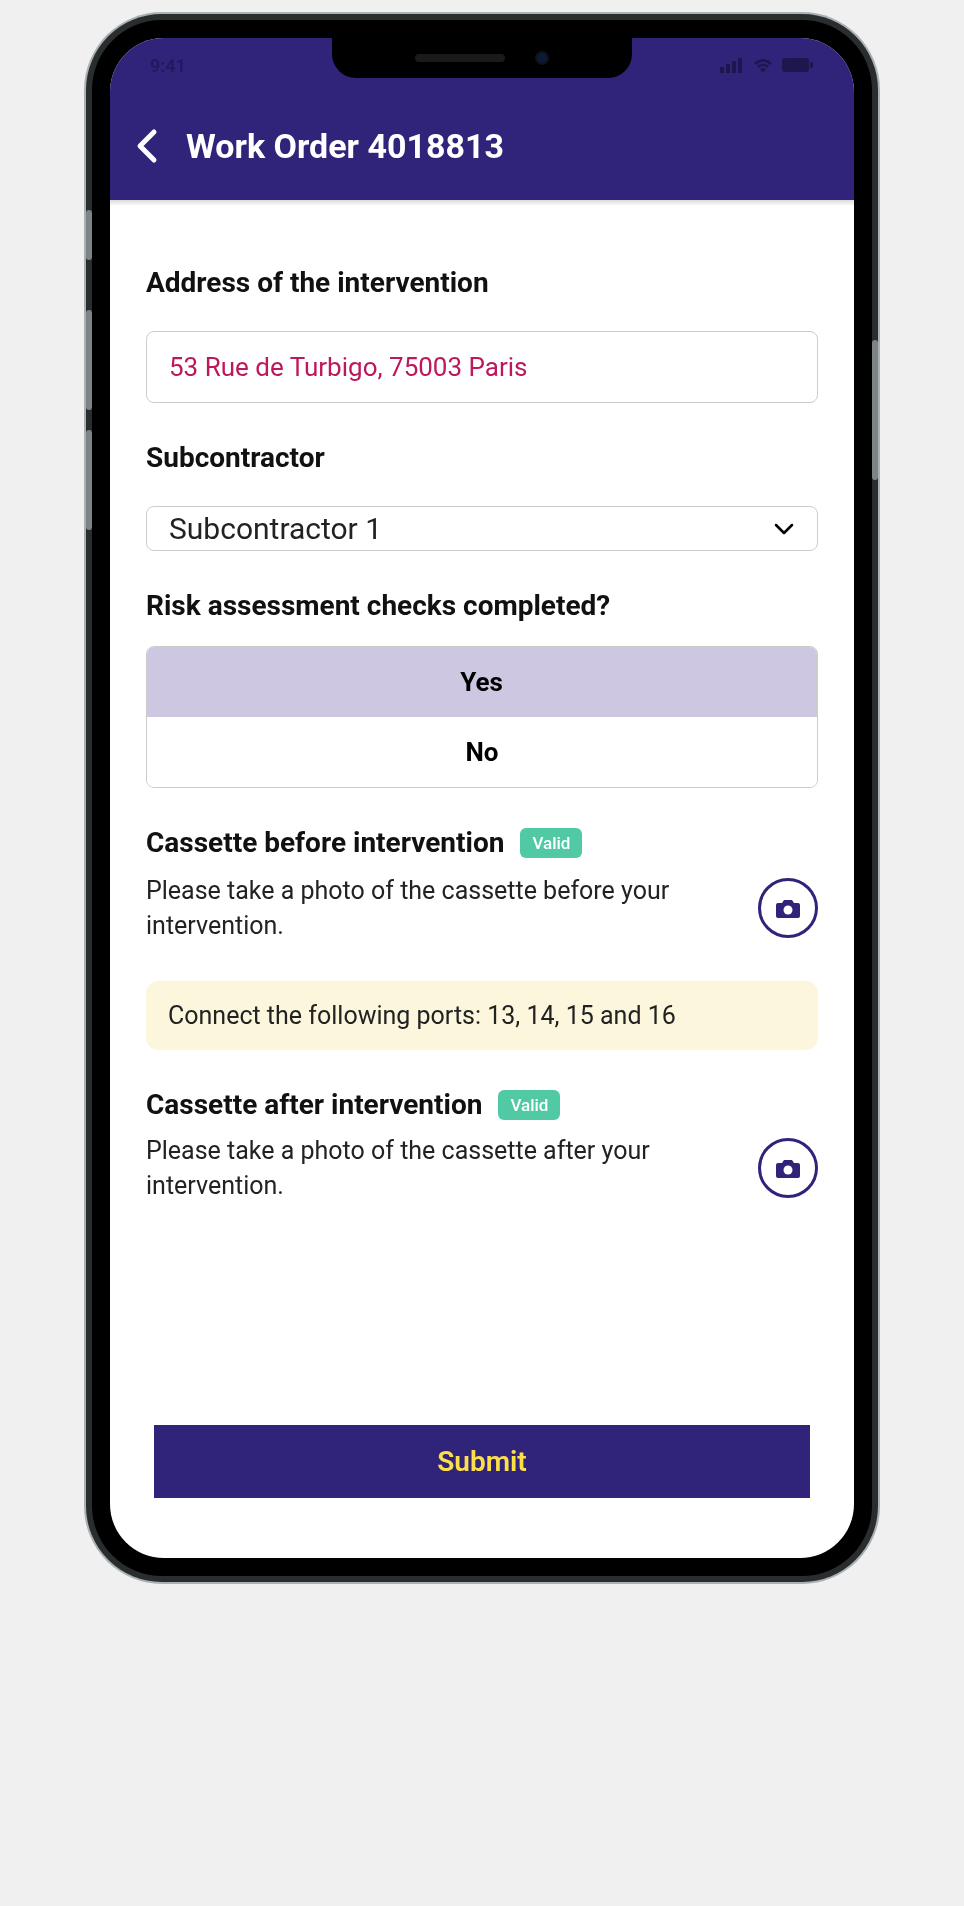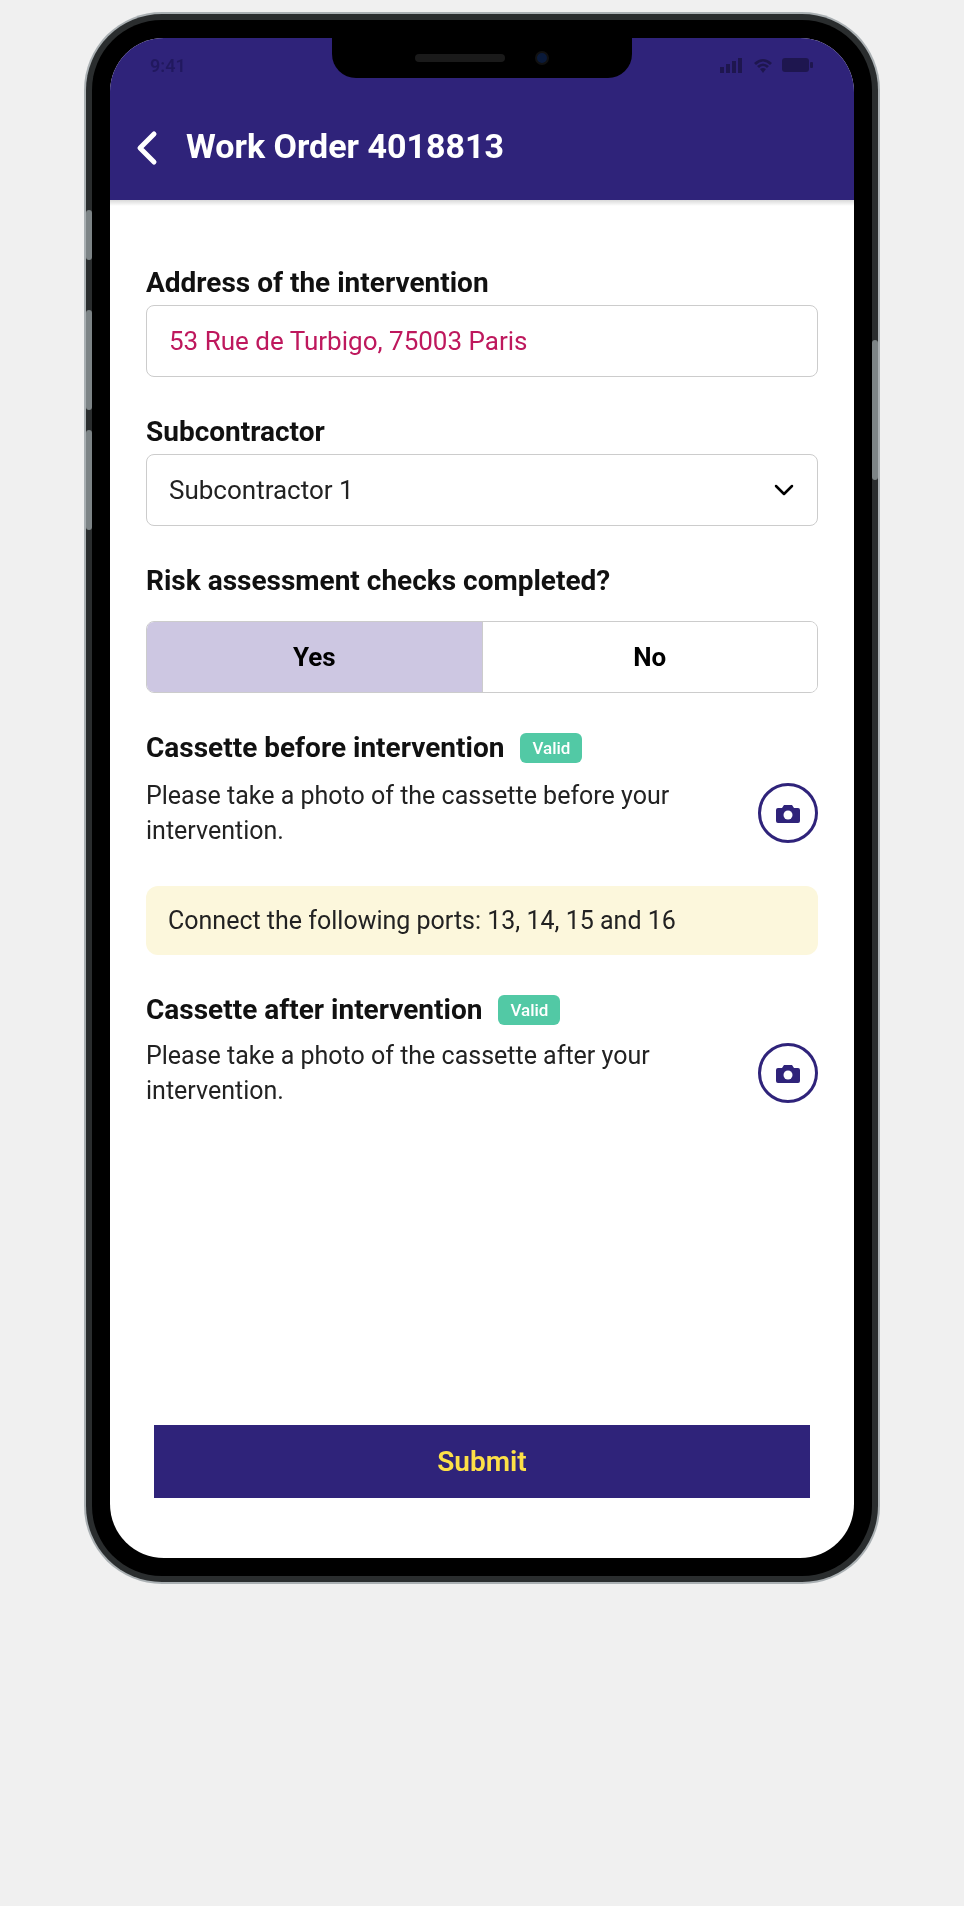--- a/index.html
+++ b/index.html
@@ -77,21 +77,21 @@
   .status-icons {
     display: flex;
     gap: 8px;
     align-items: center;
     opacity: 0.35;
   }
   .header {
     background: #2f237a;
     padding: 34px 24px 34px 24px;
     display: flex;
-    align-items: flex-end;
+    align-items: center;
     gap: 24px;
   }
   .back-btn {
     color: #fff;
     display: flex;
     align-items: center;
   }
   .header-title {
     color: #fff;
     font-size: 34px;
@@ -105,53 +105,54 @@
     flex: 1;
     padding: 60px 36px 20px 36px;
     display: flex;
     flex-direction: column;
     gap: 38px;
     overflow-y: auto;
   }
   .field-group {
     display: flex;
     flex-direction: column;
-    gap: 6px;
+    gap: 32px;
   }
   .label {
     font-size: 28px;
     font-weight: 700;
     color: #111;
   }
   .input {
     border: 1px solid #ccc;
     border-radius: 8px;
     padding: 20px 22px;
     font-size: 26px;
     color: #be185d;
     background: #fff;
     width: 100%;
   }
   .select {
     border: 1px solid #ccc;
     border-radius: 8px;
-    padding: 20px 22px;
-    font-size: 26px;
+    padding: 4px 22px;
+    font-size: 30px;
     color: #222;
     background: #fff;
     display: flex;
     justify-content: space-between;
     align-items: center;
     cursor: pointer;
   }
   .toggle-group {
     display: flex;
     border: 1px solid #ccc;
     border-radius: 8px;
     overflow: hidden;
+    flex-direction: column;
   }
   .toggle-option {
     flex: 1;
     text-align: center;
     padding: 20px 0;
     font-size: 26px;
     font-weight: 700;
     cursor: pointer;
     background: #fff;
     border-right: 1px solid #ccc;

